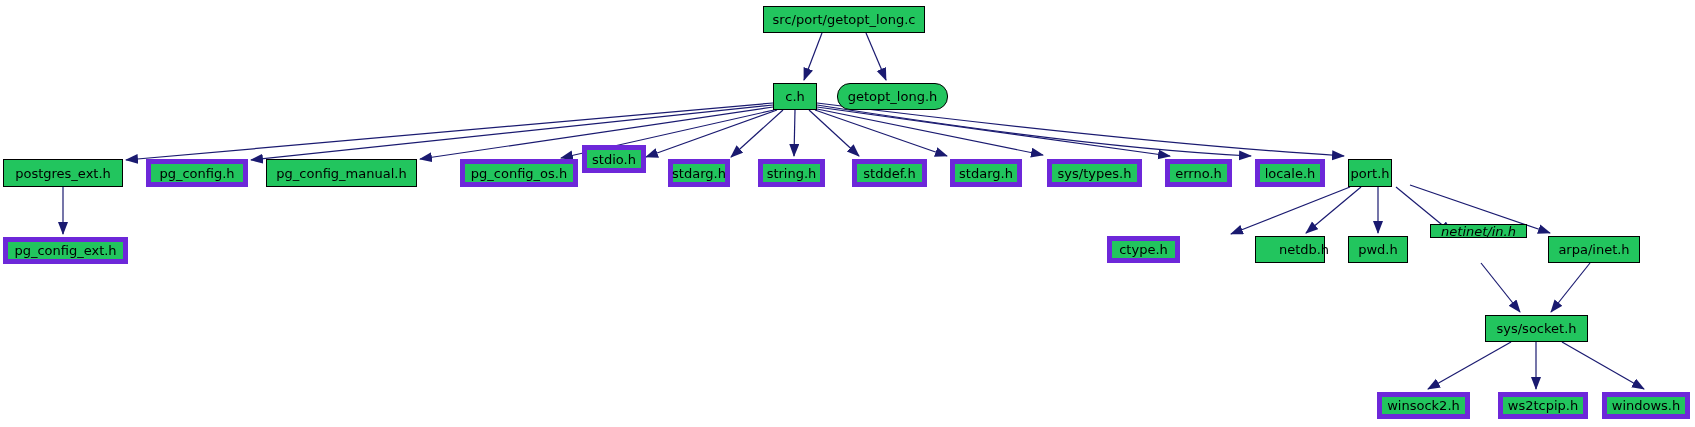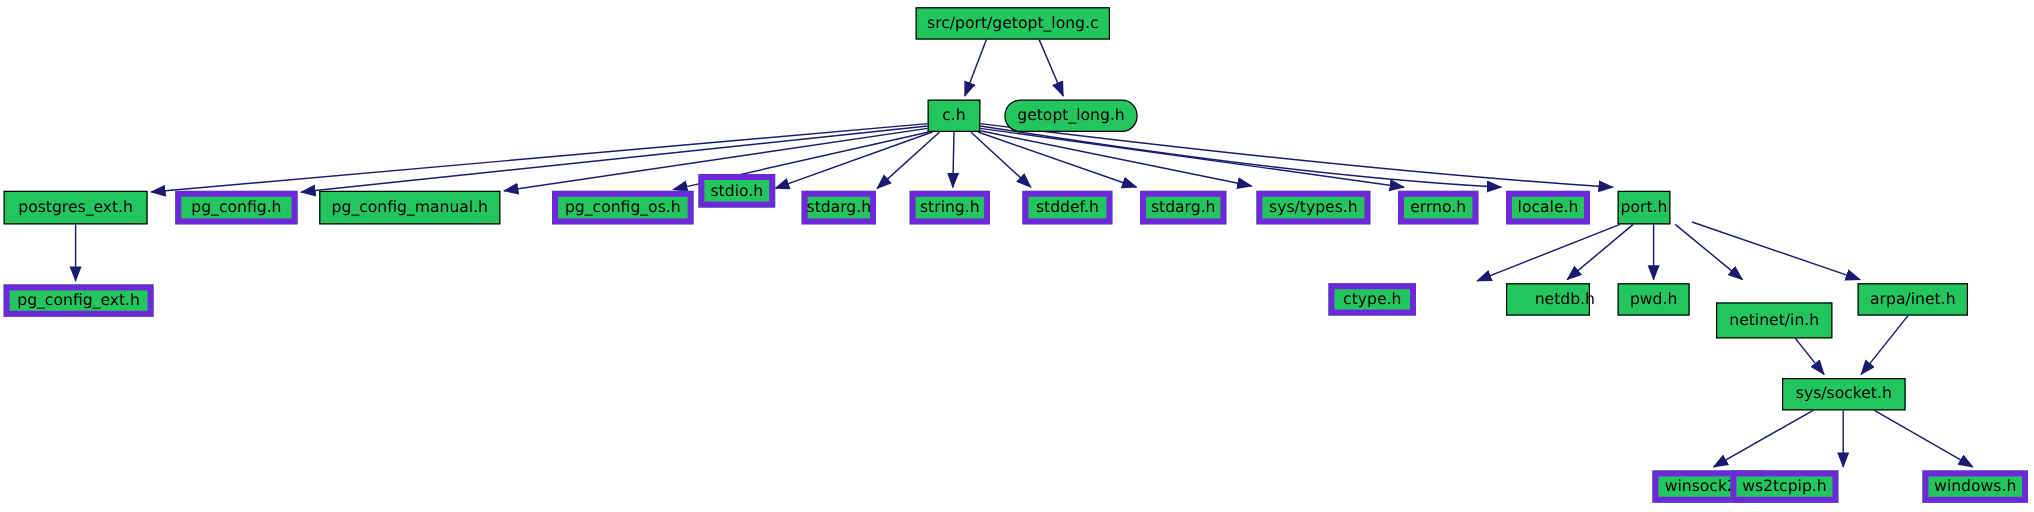--- a/index.html
+++ b/index.html
@@ -78,20 +78,20 @@
       <div class="node ext" style="left: 852px; top: 159px; width: 75px; height: 28px;">stddef.h</div>
       <div class="node ext" style="left: 950px; top: 159px; width: 72px; height: 28px;">stdarg.h</div>
       <div class="node ext" style="left: 1047px; top: 159px; width: 95px; height: 28px;">sys/types.h</div>
       <div class="node ext" style="left: 1165px; top: 159px; width: 67px; height: 28px;">errno.h</div>
       <div class="node ext" style="left: 1255px; top: 159px; width: 70px; height: 28px;">locale.h</div>
       <div class="node doc" style="left: 1348px; top: 159px; width: 44px; height: 28px;">port.h</div>
       <div class="node ext" style="left: 3px; top: 237px; width: 125px; height: 27px;">pg_config_ext.h</div>
       <div class="node ext" style="left: 1107px; top: 236px; width: 73px; height: 27px;">ctype.h</div>
       <div class="node doc" style="left: 1255px; top: 236px; width: 70px; height: 27px; padding-left: 28px;">netdb.h</div>
       <div class="node doc" style="left: 1348px; top: 236px; width: 60px; height: 27px;">pwd.h</div>
-      <div class="node doc" style="left: 1430px; top: 252px; width: 97px; height: 30px;">netinet/in.h</div>
+      <div class="node doc" style="left: 1430px; top: 224px; width: 97px; height: 14px; font-style: italic;">netinet/in.h</div>
       <div class="node doc" style="left: 1548px; top: 236px; width: 92px; height: 27px;">arpa/inet.h</div>
       <div class="node doc" style="left: 1485px; top: 315px; width: 103px; height: 27px;">sys/socket.h</div>
       <div class="node ext" style="left: 1377px; top: 392px; width: 93px; height: 27px;">winsock2.h</div>
-      <div class="node ext" style="left: 1442px; top: 392px; width: 90px; height: 27px;">ws2tcpip.h</div>
+      <div class="node ext" style="left: 1498px; top: 392px; width: 90px; height: 27px;">ws2tcpip.h</div>
       <div class="node ext" style="left: 1602px; top: 392px; width: 88px; height: 27px;">windows.h</div>
     </div>
 </div>
 
 </body></html>

